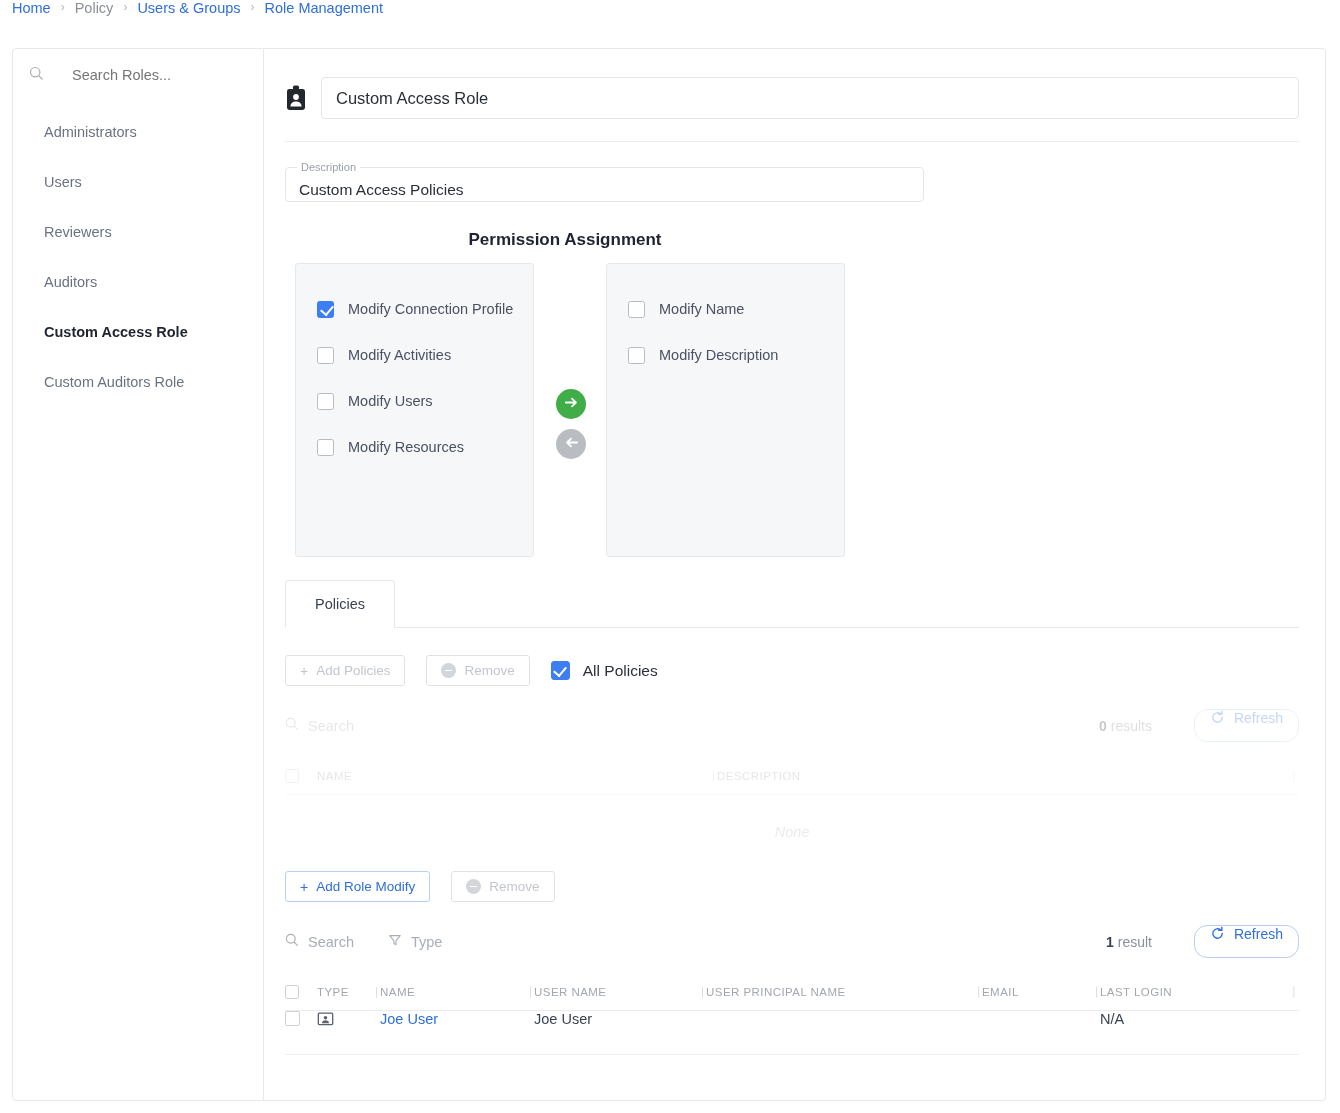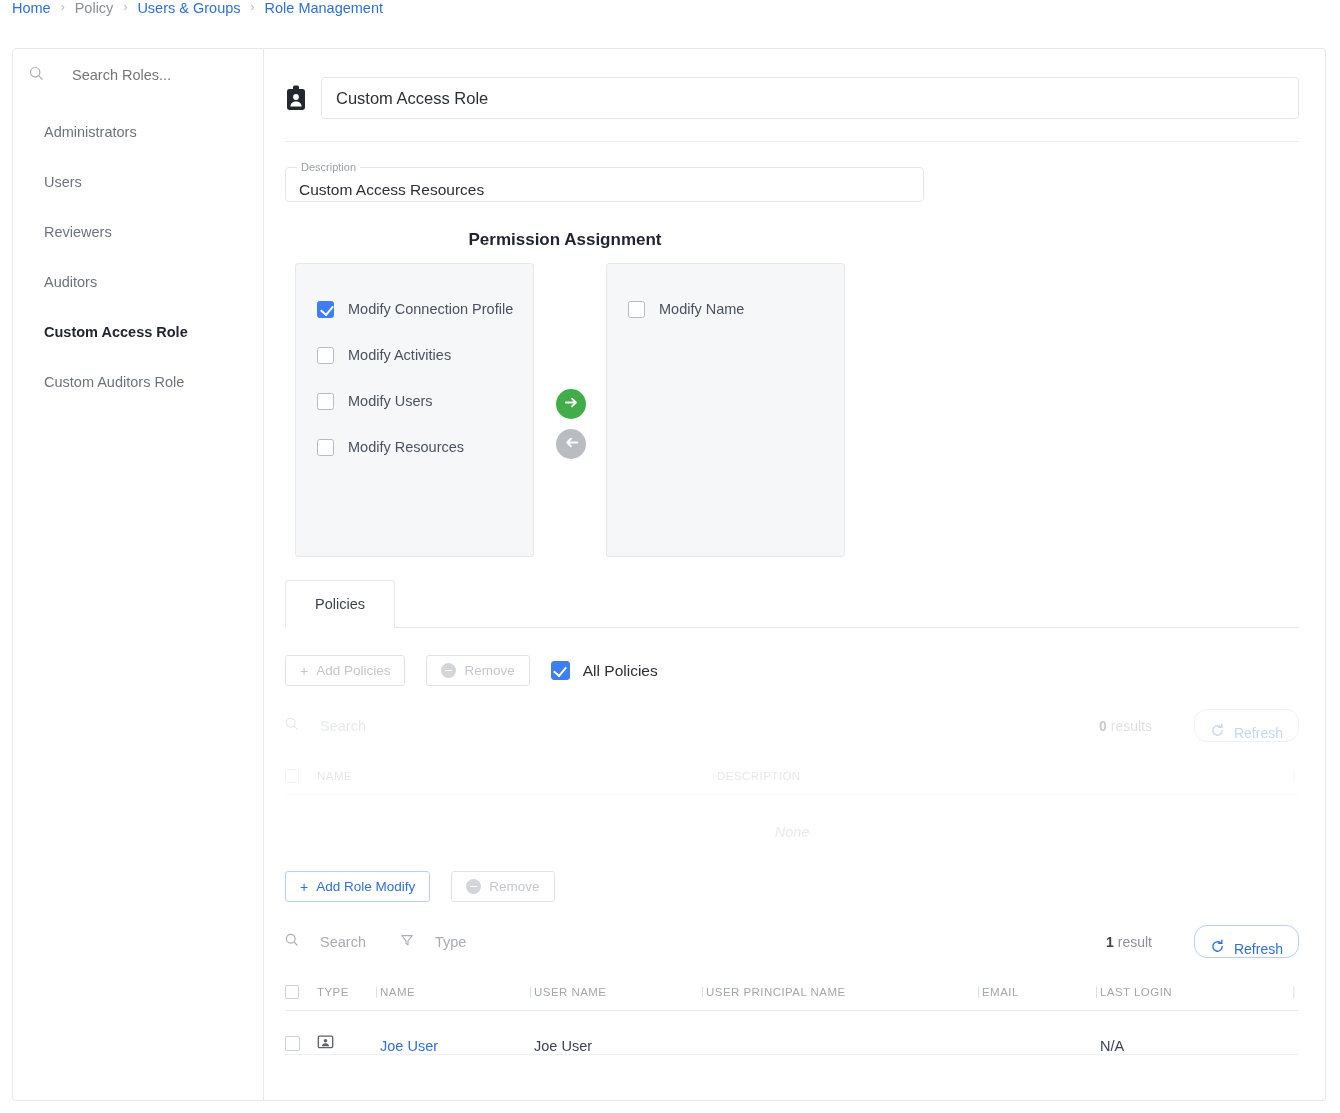--- a/index.html
+++ b/index.html
@@ -305,36 +305,36 @@
   
   .tbl-toolbar {
     display: flex;
     align-items: center;
     padding: 23px 26px 0 21px;
     gap: 34px;
   }
   .tb-search, .tb-type {
     display: flex;
     align-items: center;
-    gap: 21px;
+    gap: 9px;
     font-size: 14.5px;
     color: #a8adb6;
     cursor: pointer;
   }
   .spacer { flex: 1; }
   .res-count { font-size: 14px; color: #8a8f98; margin-right: 8px; white-space: nowrap;}
   .res-count b { color: #3b4252; font-weight: bold; }
   .refresh-btn {
     height: 33px;
     border: 1px solid #b8d0f5;
     border-radius: 13px;
     background: #fff;
     color: #2f6fdb;
     display: flex;
-    align-items: flex-end;
+    align-items: flex-start;
     gap: 9px;
     padding: 0 15px;
     font-size: 14px;
     cursor: pointer;
     font-family: "Liberation Sans", sans-serif;
   }
 
   .thead {
     display: flex;
     align-items: center;
@@ -355,21 +355,21 @@
   .cbcell { width: 32px; flex: 0 0 32px; }
   .cb-hdr {
     width: 14px; height: 14px;
     border: 1.4px solid #cdd1d7;
     border-radius: 2px;
     background: #fff;
   }
 
   .trow {
     display: flex;
-    align-items: flex-end;
+    align-items: flex-start;
     height: 44px;
     margin: 0 26px 0 21px;
     border-bottom: 1px solid #eef0f2;
     font-size: 14.5px;
     color: #3b4252;
   }
   .link-cell { color: #2f6fdb; cursor: pointer; }
 
   .empty-none {
     margin: 0 26px 0 21px;
@@ -432,21 +432,21 @@
           <path d="M5.4 21.6c0-3.1 2.5-5 5.6-5s5.6 1.9 5.6 5z" fill="#ffffff"></path>
         </svg>
       </span>
       <input class="name-input" value="Custom Access Role" style="">
     </div>
     <div class="hr"></div>
 
     <div class="desc-wrap">
       <fieldset class="desc-field">
         <legend class="desc-legend">Description</legend>
-        <span class="desc-value">Custom Access Resources</span>
+        <span class="desc-value">Custom Access Policies</span>
       </fieldset>
     </div>
 
     <div class="perm-title">Permission Assignment</div>
     <div class="perm-area">
 
       <div class="perm-box left">
         <div class="perm-row">
           <span class="cb checked"></span>
           <span>Modify Connection Profile</span>
@@ -479,20 +479,24 @@
                 <path d="M15 9H5M8.5 5L4.3 9l4.2 4" fill="none" stroke="#fff" stroke-width="1.9" stroke-linecap="round" stroke-linejoin="round"></path>
               </svg>
           </span>
         </div>
       </div>
 
       <div class="perm-box right">
         <div class="perm-row">
           <span class="cb"></span>
           <span>Modify Name</span>
+        </div>
+        <div class="perm-row">
+          <span class="cb"></span>
+          <span>Modify Description</span>
         </div>
       </div>
     </div>
 
     <div class="tabs">
       <div class="tab">Policies</div>
     </div>
 
     <div class="btnbar">
       <button class="btn disabled">

